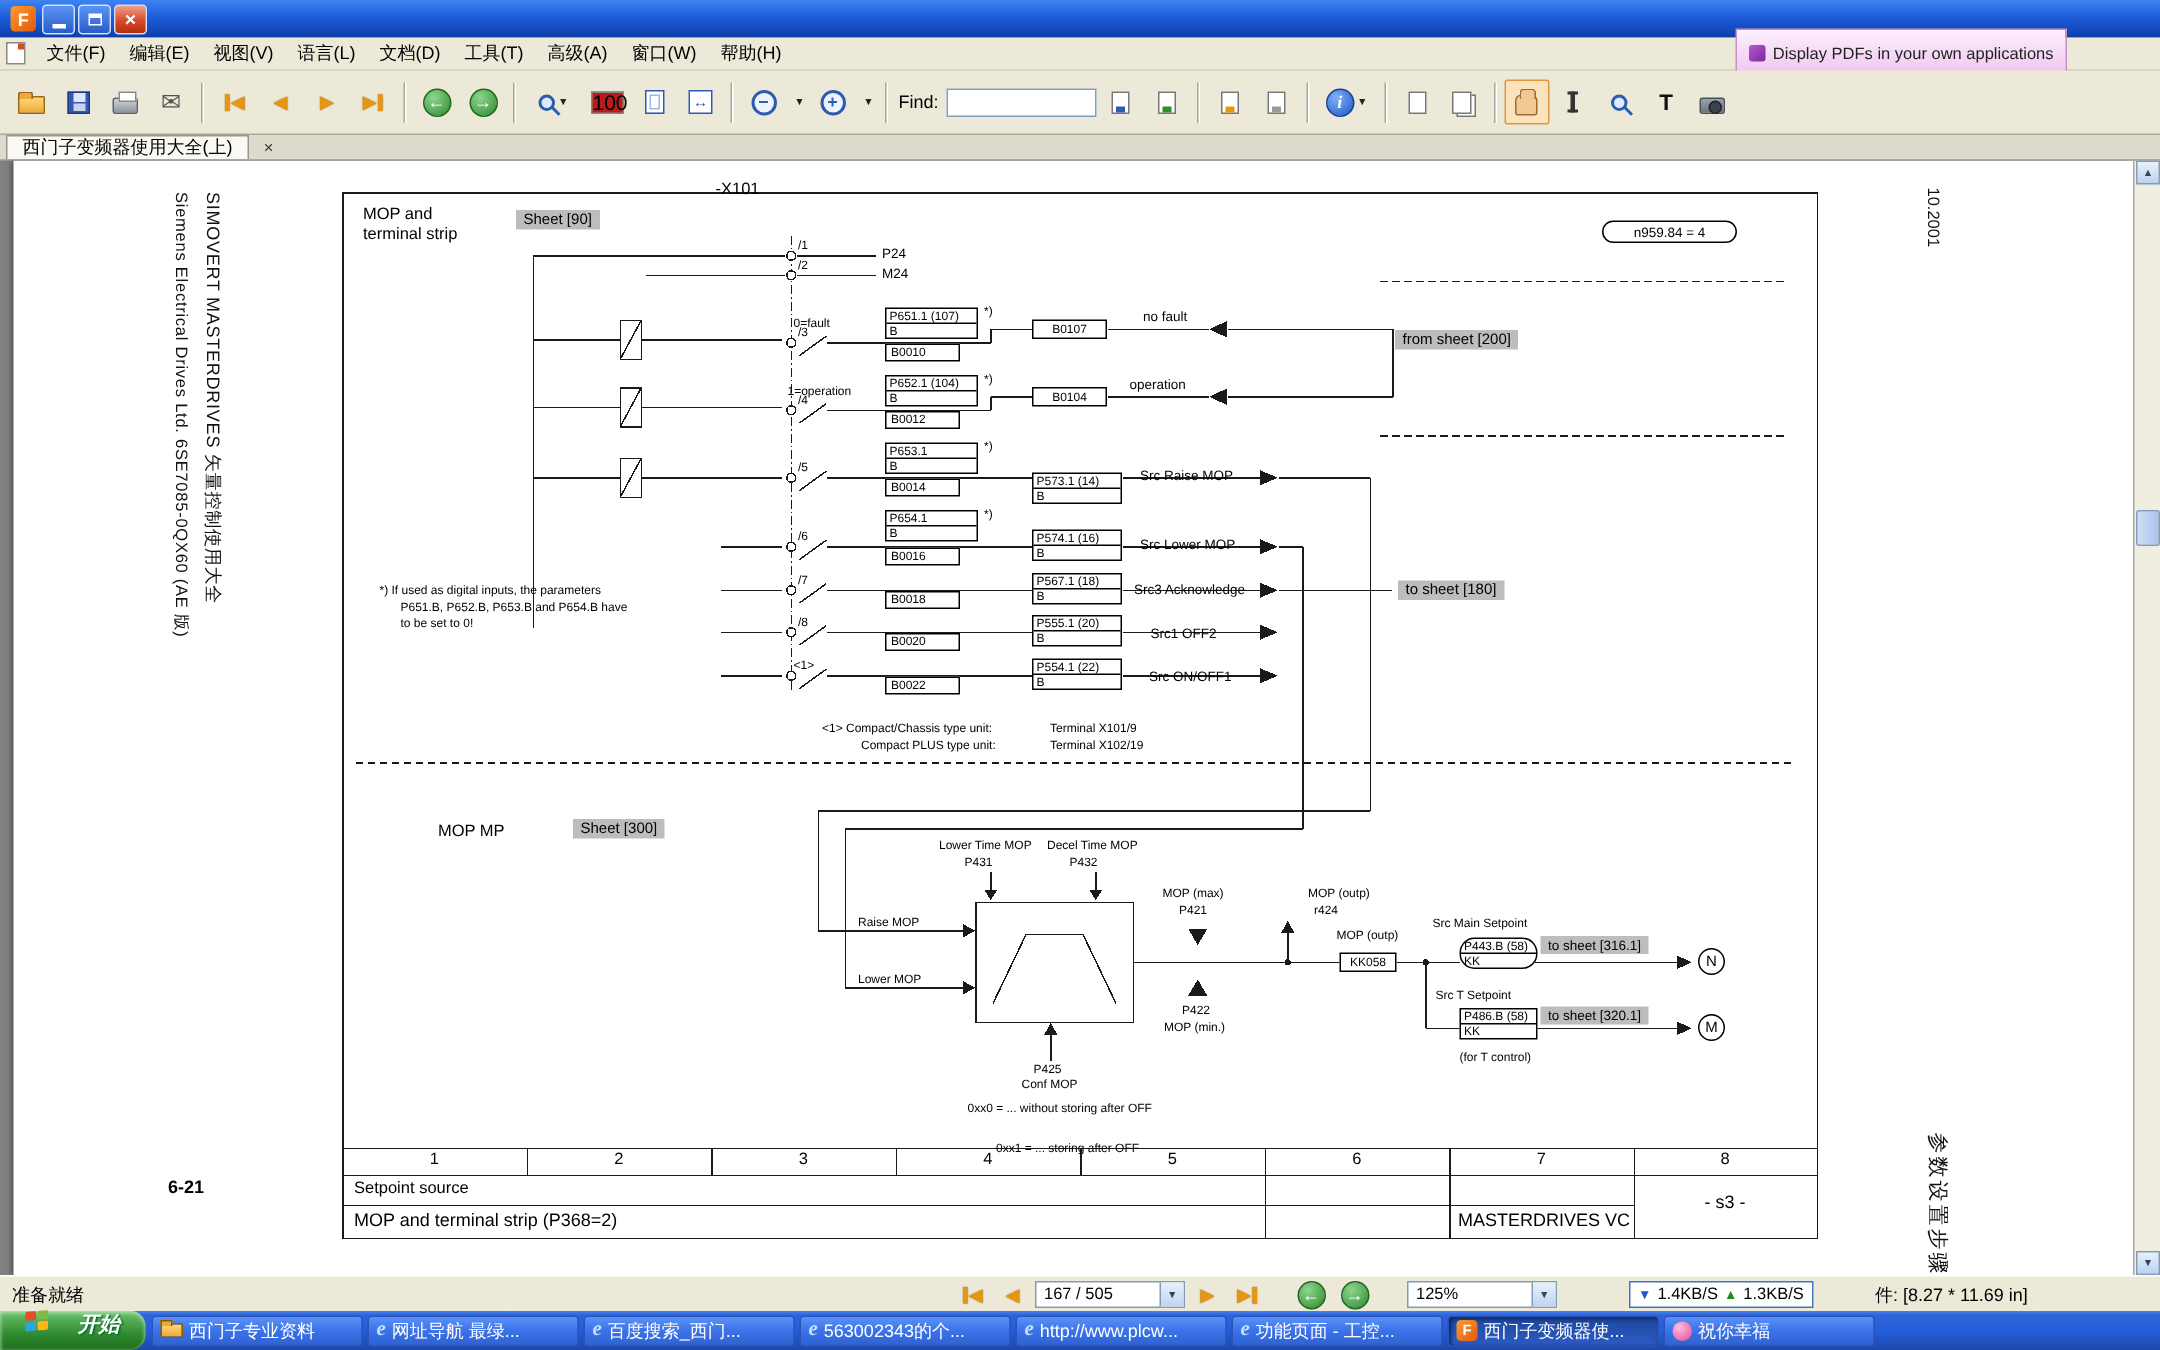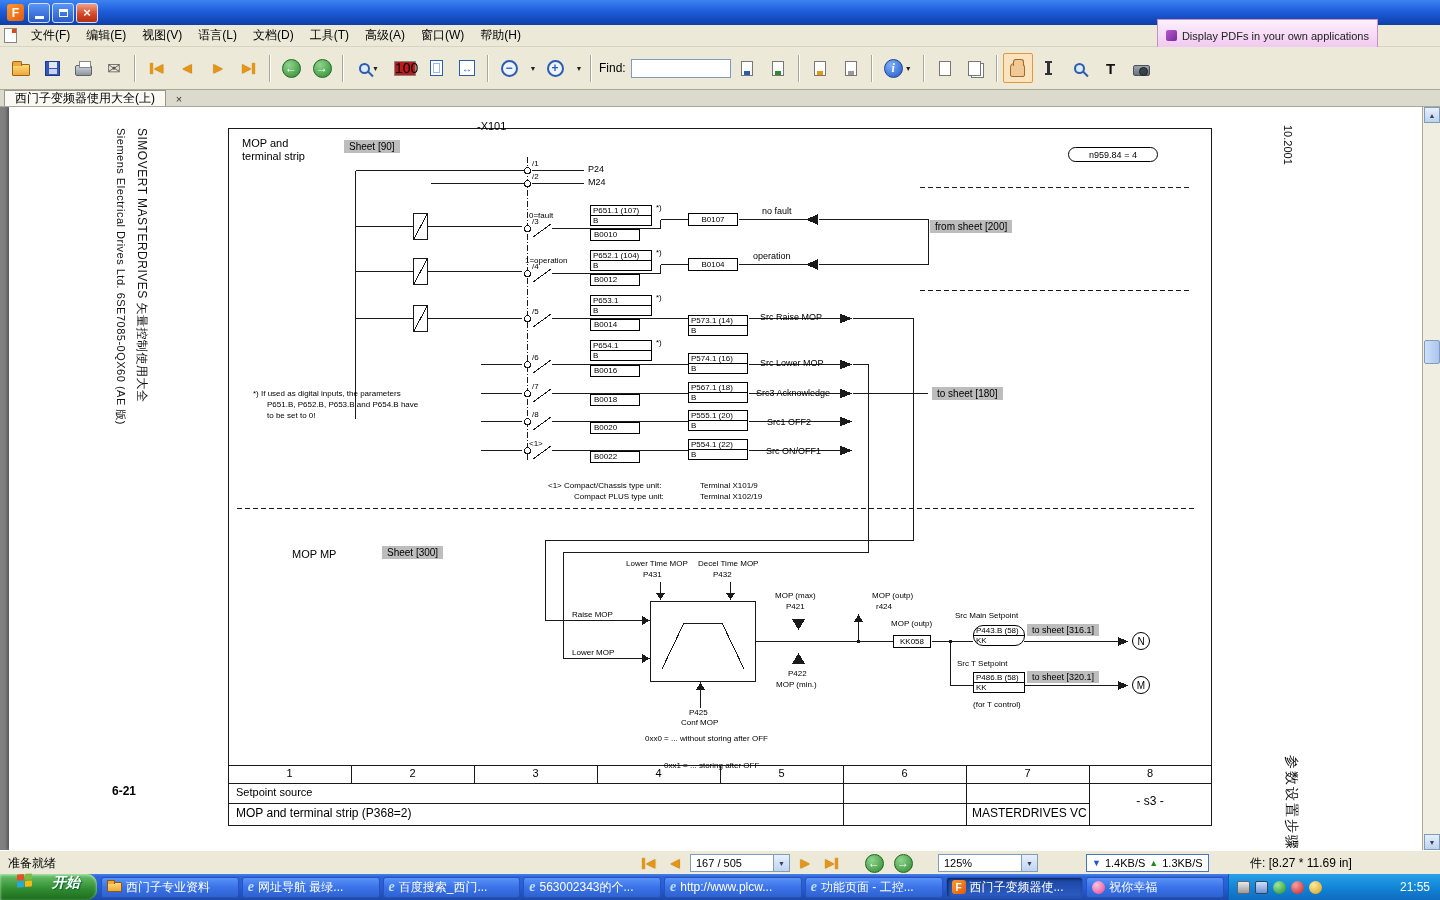--- a/index.html
+++ b/index.html
@@ -590,23 +590,15 @@
         </div>
       <div class="task active">
           <span class="ti ti-foxit">F</span>
           <span>西门子变频器使...</span>
         </div>
       <div class="task">
           <span class="ti ti-chat"></span>
           <span>祝你幸福</span>
         </div>
     </div>
-    <div class="tray">
-      <span class="tic" style="background:linear-gradient(#e8e8e8,#9a9a9a);border:1px solid #666;"></span>
-      <span class="tic" style="background:linear-gradient(#cfe0f8,#6a92d8);border:1px solid #345;"></span>
-      <span class="tic" style="border-radius:50%;background:radial-gradient(circle at 35% 30%,#9fe89f,#1e8b1e);"></span>
-      <span class="tic" style="border-radius:50%;background:radial-gradient(circle at 35% 30%,#f8a0a0,#c82020);"></span>
-      <span class="tic" style="border-radius:50%;background:radial-gradient(circle at 35% 30%,#ffe8a0,#d8a010);"></span>
-      <span class="time">21:55</span>
-    </div>
   </div>
 
 </div>
 
 </body></html>

